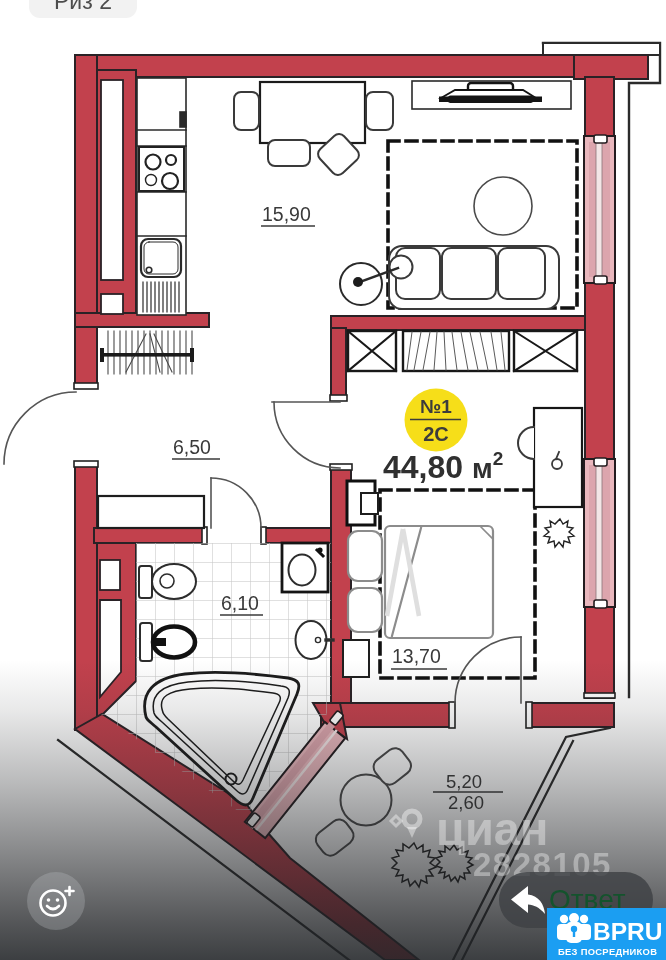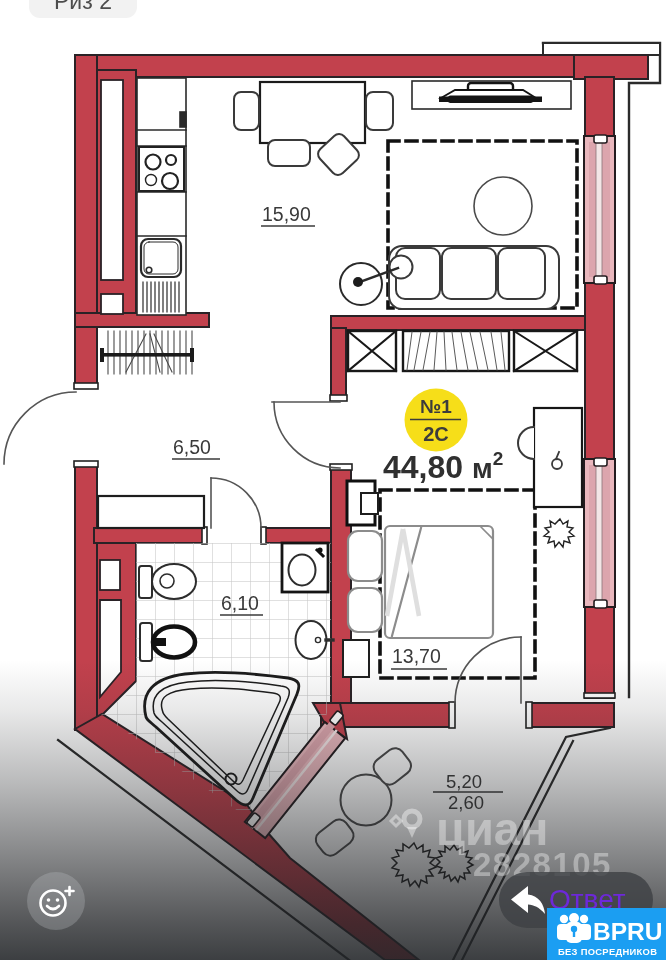--- a/index.html
+++ b/index.html
@@ -384,21 +384,21 @@
       <line x1="38.5" y1="19" x2="46.5" y2="19"></line>
     </g>
     <circle cx="21.5" cy="28" r="1.8" fill="#ffffff"></circle>
     <circle cx="30.5" cy="28" r="1.8" fill="#ffffff"></circle>
   </svg>
 
   <div class="abs" style="left:499px;top:872px;width:154px;height:56px;border-radius:28px;background:rgba(62,65,68,0.82);"></div>
   <svg class="abs" style="left:508px;top:882px" width="40" height="36" viewBox="0 0 40 36" xmlns="http://www.w3.org/2000/svg">
     <path d="M20,4 L20,12.5 C31,14 36,22 37,32 C31,25 26,23 20,22.5 L20,31 L3,17.5 Z" fill="#ffffff"></path>
   </svg>
-  <div class="abs" style="left:549px;top:884px;width:110px;color:#6d28d9;font-size:28px;">Ответ</div>
+  <div class="abs" style="left:549px;top:884px;width:110px;color:#14532d;font-size:28px;">Ответ</div>
 
   <div class="abs" style="left:547px;top:908px;width:119px;height:52px;background:#1b9ef2;"></div>
   <svg class="abs" style="left:547px;top:908px" width="119" height="52" viewBox="0 0 119 52" xmlns="http://www.w3.org/2000/svg">
     <g fill="#ffffff">
       <circle cx="17" cy="11" r="4.2"></circle>
       <circle cx="27" cy="10" r="5"></circle>
       <circle cx="37" cy="11" r="4.2"></circle>
       <rect x="10" y="16" width="14" height="16" rx="4"></rect>
       <rect x="30" y="16" width="14" height="16" rx="4"></rect>
       <rect x="19" y="14" width="16" height="21" rx="5"></rect>

